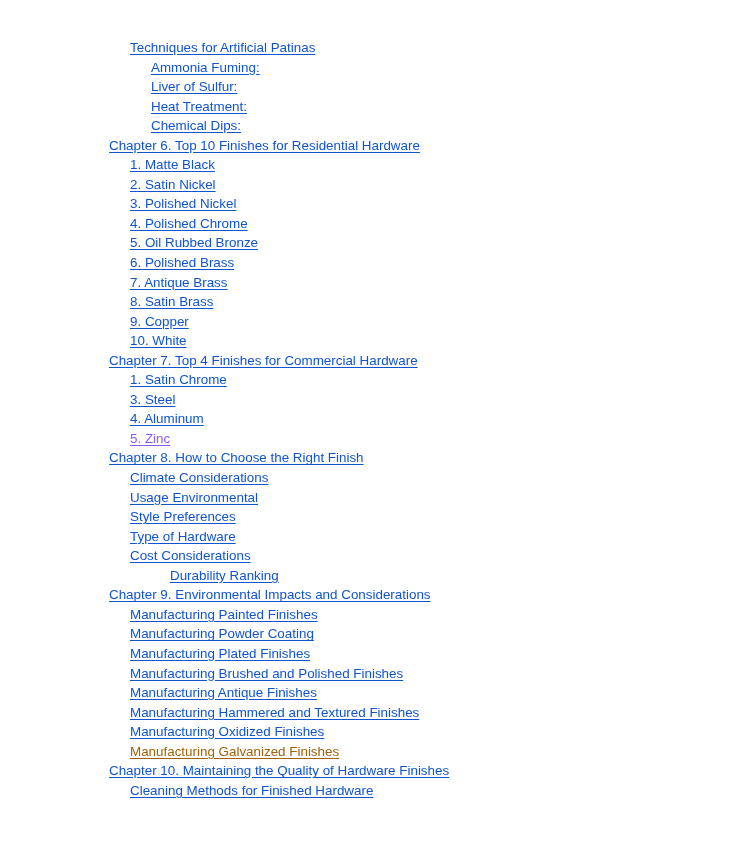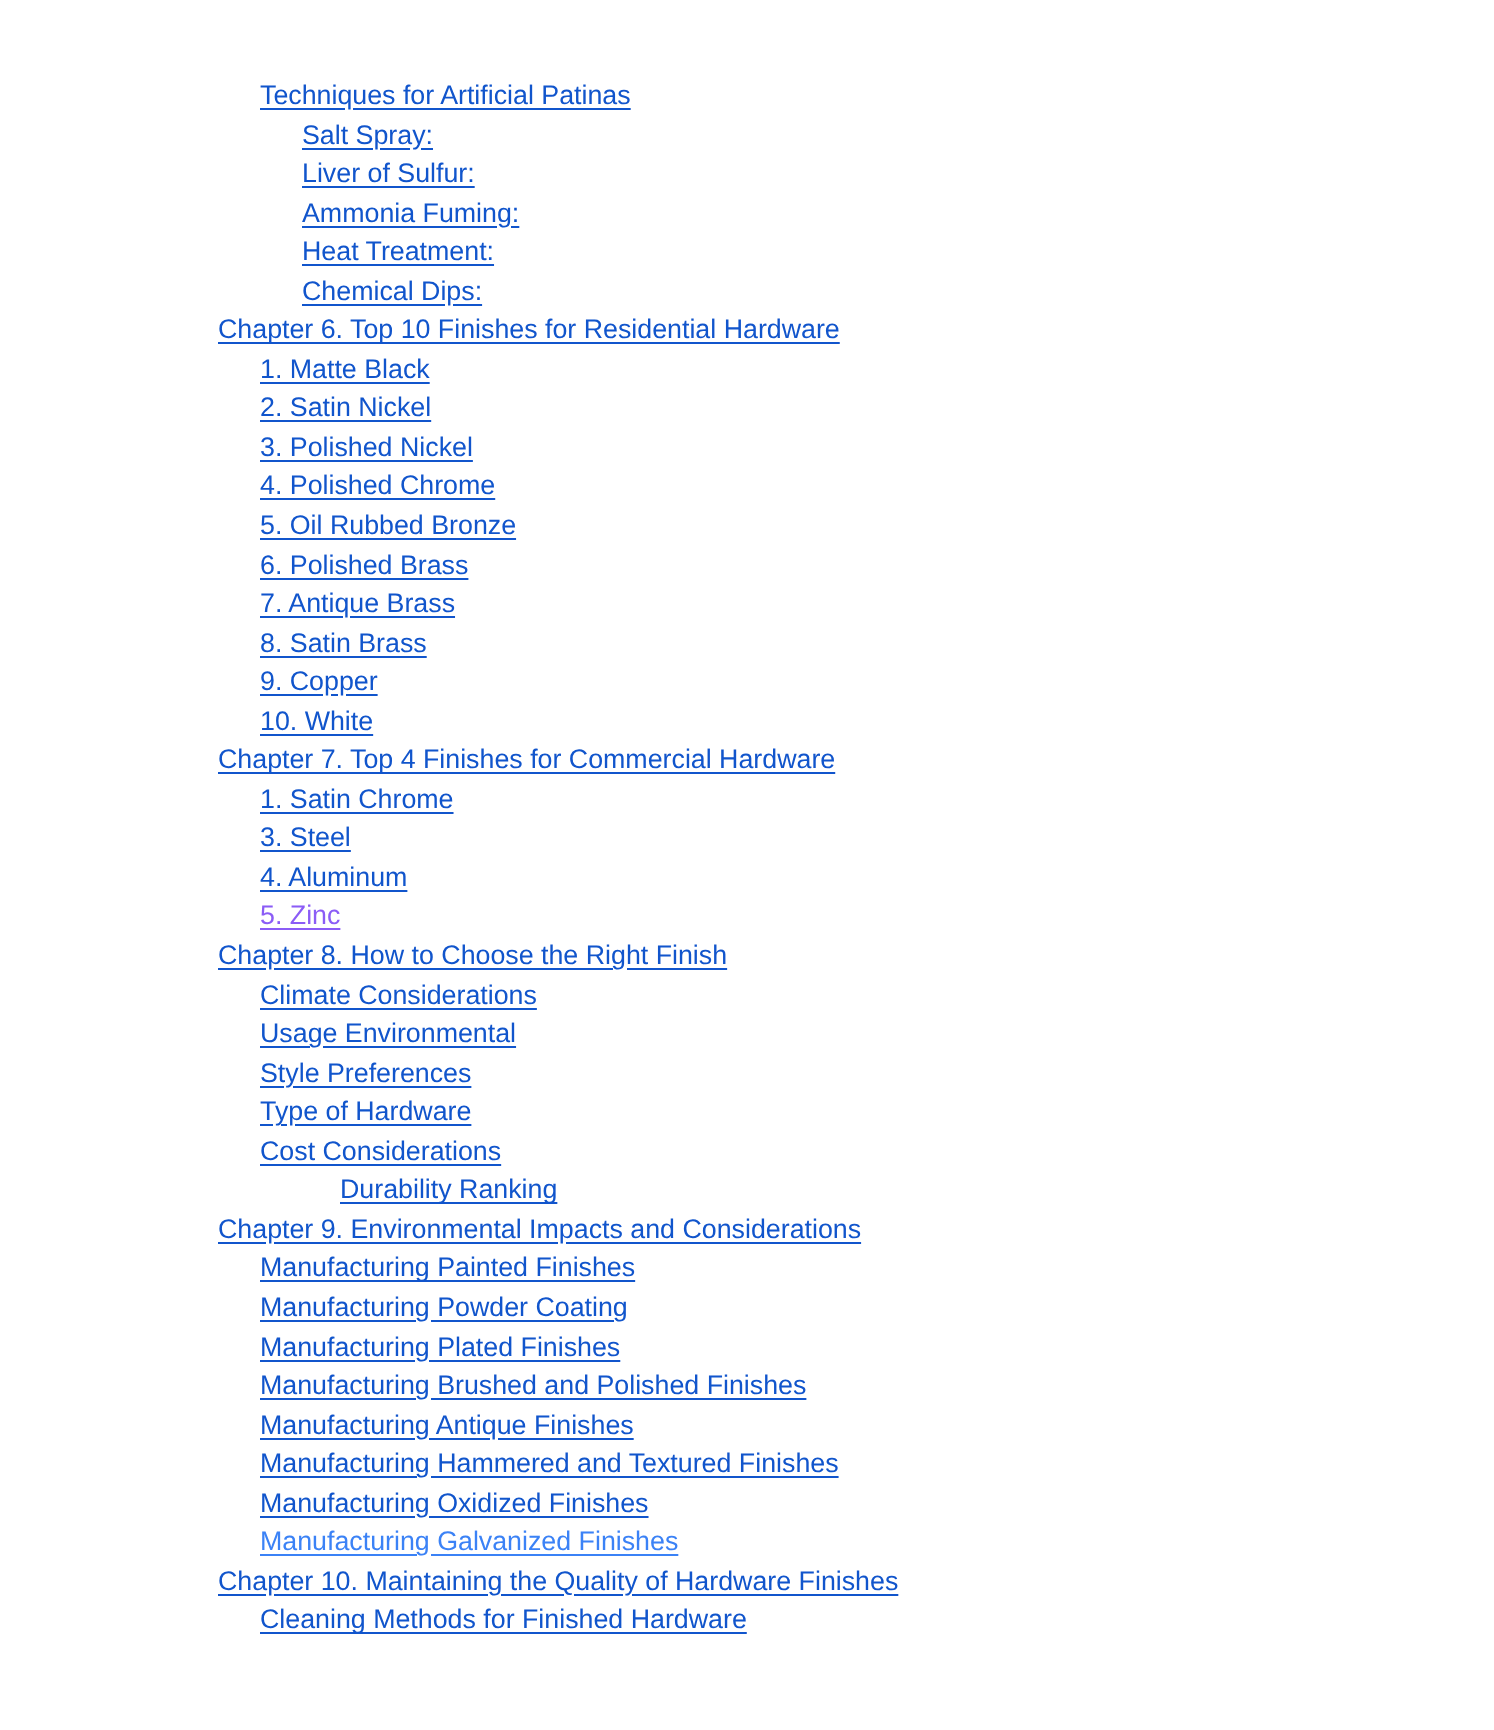--- a/index.html
+++ b/index.html
@@ -39,33 +39,30 @@
 </style>
 </head>
 <body>
 
 <div class="page">
   <div class="toc" id="toc">
   <div class="toc-line lvl-2">
     <span class="toc-link" style="color: rgb(17, 85, 204);">Techniques for Artificial Patinas</span>
   </div>
 
-  <div class="toc-line lvl-3">
-    <span class="toc-link" style="color: rgb(17, 85, 204);">Salt Spray:</span>
+
+  <div class="toc-line lvl-3">
+    <span class="toc-link" style="color: rgb(17, 85, 204);">Ammonia Fuming:</span>
   </div>
 
   <div class="toc-line lvl-3">
     <span class="toc-link" style="color: rgb(17, 85, 204);">Liver of Sulfur:</span>
   </div>
 
   <div class="toc-line lvl-3">
-    <span class="toc-link" style="color: rgb(17, 85, 204);">Ammonia Fuming:</span>
-  </div>
-
-  <div class="toc-line lvl-3">
     <span class="toc-link" style="color: rgb(17, 85, 204);">Heat Treatment:</span>
   </div>
 
   <div class="toc-line lvl-3">
     <span class="toc-link" style="color: rgb(17, 85, 204);">Chemical Dips:</span>
   </div>
 
   <div class="toc-line lvl-1">
     <span class="toc-link" style="color: rgb(17, 85, 204);">Chapter 6. Top 10 Finishes for Residential Hardware</span>
   </div>
@@ -185,21 +182,21 @@
 
   <div class="toc-line lvl-2">
     <span class="toc-link" style="color: rgb(17, 85, 204);">Manufacturing Hammered and Textured Finishes</span>
   </div>
 
   <div class="toc-line lvl-2">
     <span class="toc-link" style="color: rgb(17, 85, 204);">Manufacturing Oxidized Finishes</span>
   </div>
 
   <div class="toc-line lvl-2">
-    <span class="toc-link" style="color: #3b82f6;">Manufacturing Galvanized Finishes</span>
+    <span class="toc-link" style="color: #a16207;">Manufacturing Galvanized Finishes</span>
   </div>
 
   <div class="toc-line lvl-1">
     <span class="toc-link" style="color: rgb(17, 85, 204);">Chapter 10. Maintaining the Quality of Hardware Finishes</span>
   </div>
 
   <div class="toc-line lvl-2">
     <span class="toc-link" style="color: rgb(17, 85, 204);">Cleaning Methods for Finished Hardware</span>
   </div>
 </div>

